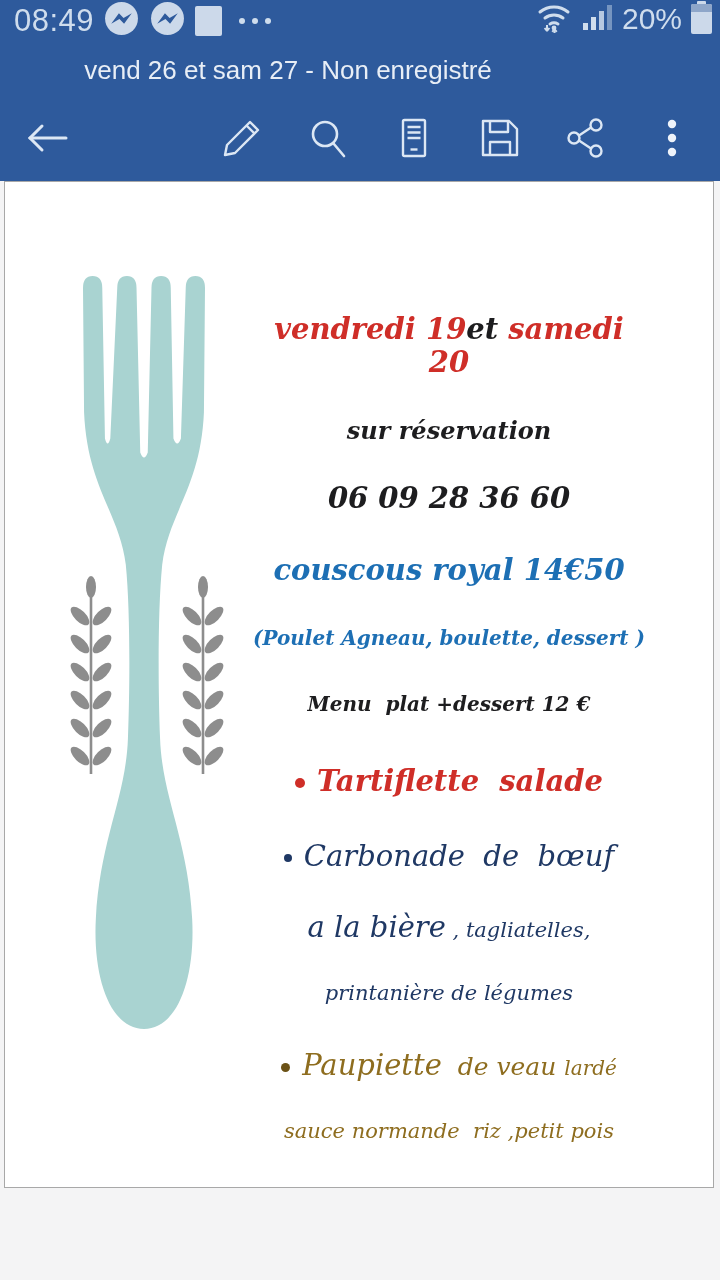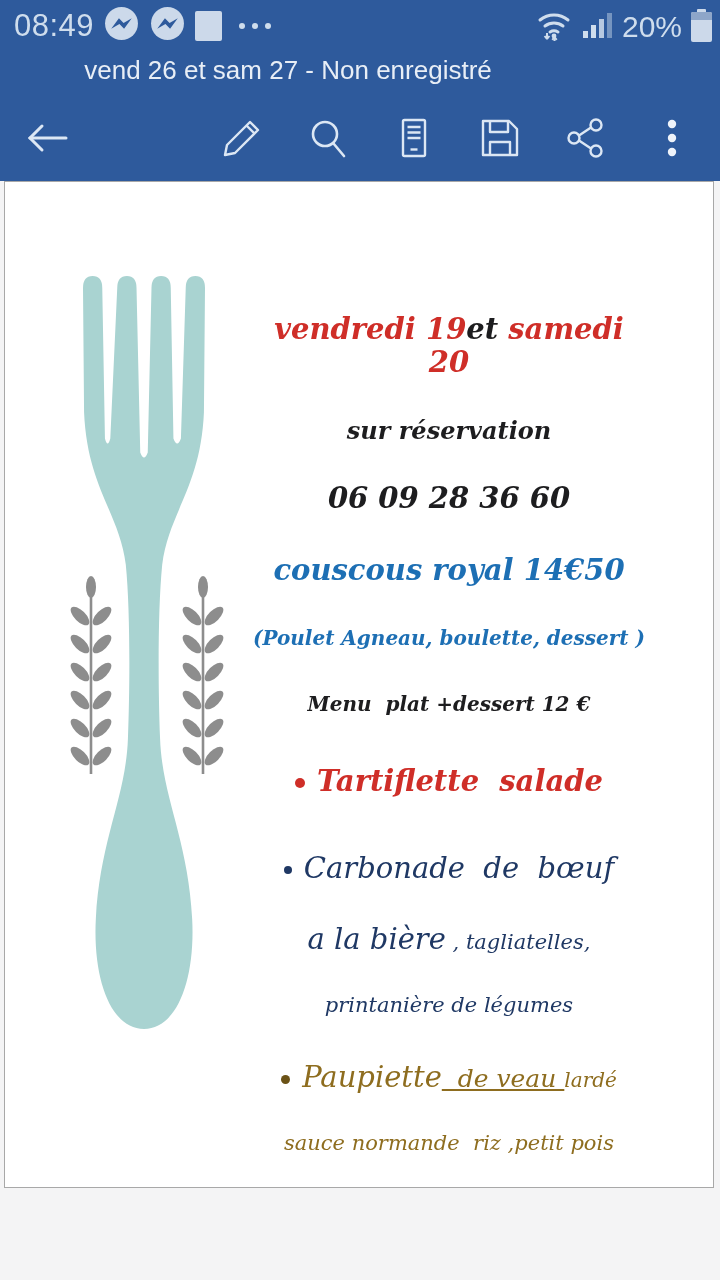--- a/index.html
+++ b/index.html
@@ -1,19 +1,19 @@
 <!DOCTYPE html>
 <html><head>
 <meta charset="utf-8">
 <style>
   html,body{margin:0;padding:0;}
   body{width:720px;height:1280px;background:#f4f4f5;font-family:"Liberation Sans",sans-serif;position:relative;overflow:hidden;}
   .topbar{position:absolute;left:0;top:0;width:720px;height:181px;background:#2e5a9c;}
   
-  .status-bar{position:absolute;left:0;top:0;width:720px;height:46px;display:flex;align-items:flex-end;color:#cfdded;}
+  .status-bar{position:absolute;left:0;top:0;width:720px;height:46px;display:flex;align-items:flex-start;color:#cfdded;}
   .sb-left{display:flex;align-items:center;gap:9px;margin-left:14px;}
   .sb-right{display:flex;align-items:center;gap:7px;margin-left:auto;margin-right:8px;}
   .sb-time{font-size:31px;letter-spacing:0.5px;}
   .sb-percent{font-size:30px;}
   .sb-square{width:27px;height:30px;background:#ccd9ea;border-radius:2px;}
   .sb-dots{display:flex;gap:7px;margin-left:8px;}
   .sb-dots i{width:6px;height:6px;border-radius:50%;background:#cfdded;display:block;}
   .battery{position:relative;width:21px;height:30px;background:#ccd9ea;border-radius:2px;margin-left:2px;}
   .battery:before{content:"";position:absolute;left:6px;top:-3px;width:9px;height:3px;background:#ccd9ea;border-radius:1px 1px 0 0;}
   .battery .depleted{position:absolute;left:0;top:0;width:100%;height:26%;background:#8ea6c9;border-radius:2px 2px 0 0;}
@@ -40,25 +40,25 @@
   .navy{color:#1f3864;}
   .olive{color:#8e6d1f;}
   .l-title{font-size:29px;font-weight:bold;}
   .l-dates{font-size:29px;font-weight:bold;}
   .l-resa{font-size:24px;font-weight:bold;}
   .l-phone{font-size:29px;font-weight:bold;}
   .l-couscous{font-size:29px;font-weight:bold;}
   .l-detail{font-size:20px;font-weight:bold;margin-top:2px;}
   .l-formula{font-size:20px;font-weight:bold;margin-top:6px;}
   .l-item1{font-size:29px;font-weight:bold;margin-top:11px;}
-  .l-item2{font-size:29px;margin-top:16px;}
+  .l-item2{font-size:29px;margin-top:4px;}
   .l-item2b{font-size:29px;}
   .l-small{font-size:21px;}
   .l-item3{font-size:29px;margin-top:5px;}
-  .l-item3 .mid{font-size:25px;text-decoration:underline;}
+  .l-item3 .mid{font-size:25px;}
   .l-item3 .sm{font-size:20px;}
   .dot{display:inline-block;border-radius:50%;vertical-align:middle;margin-right:12px;}
   .dot.red-d{width:10px;height:10px;background:#cf2e28;}
   .dot.navy-d{width:8px;height:8px;background:#1f3864;}
   .dot.brown-d{width:9px;height:9px;background:#6b5216;}
 </style>
 </head>
 <body>
 
 <div class="topbar">

